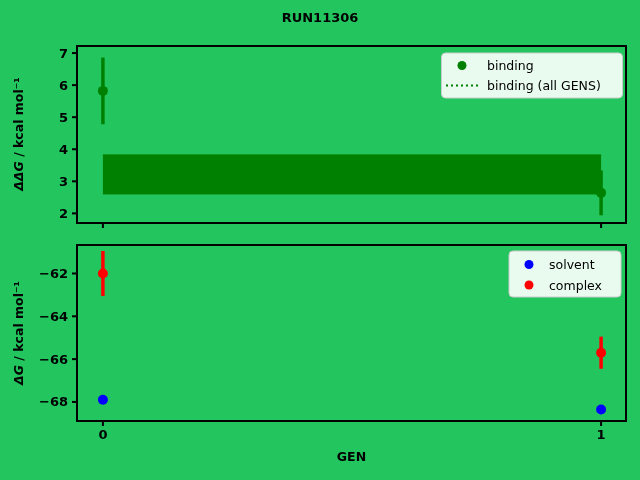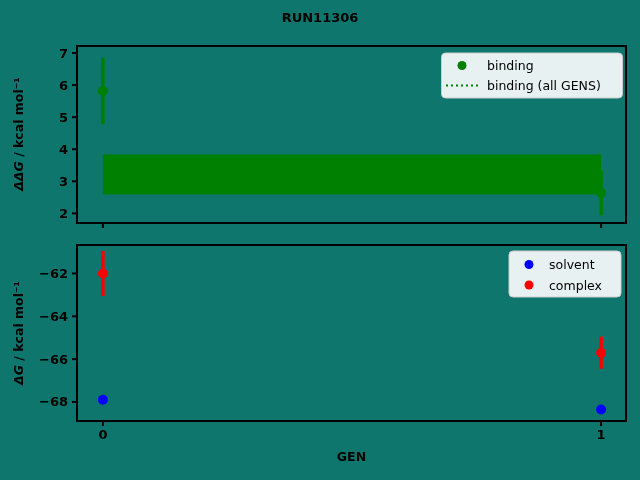--- a/index.html
+++ b/index.html
@@ -1,16 +1,16 @@
 <!DOCTYPE html>
 <html><head>
 <meta charset="utf-8">
 <style>
   html,body{margin:0;padding:0;background:#ffffff;}
-  .fig{position:relative;width:640px;height:480px;background:#0f766e;
+  .fig{position:relative;width:640px;height:480px;background:#22c55e;
        font-family:"DejaVu Sans", sans-serif;}
   svg{display:block;}
   .frame{fill:none;stroke:#000000;stroke-width:2;}
   .title{font-family:"DejaVu Sans",sans-serif;font-size:13px;font-weight:bold;
          text-anchor:middle;fill:#000000;}
   .axis-label{font-family:"DejaVu Sans",sans-serif;font-size:12.5px;font-weight:bold;
          text-anchor:middle;fill:#000000;}
   .axis-label .math{font-style:italic;}
   .tick-label{font-family:"DejaVu Sans",sans-serif;font-size:13px;font-weight:bold;fill:#000000;}
   .legend-box{fill:rgba(255,255,255,0.9);stroke:#cccccc;stroke-width:1;}

